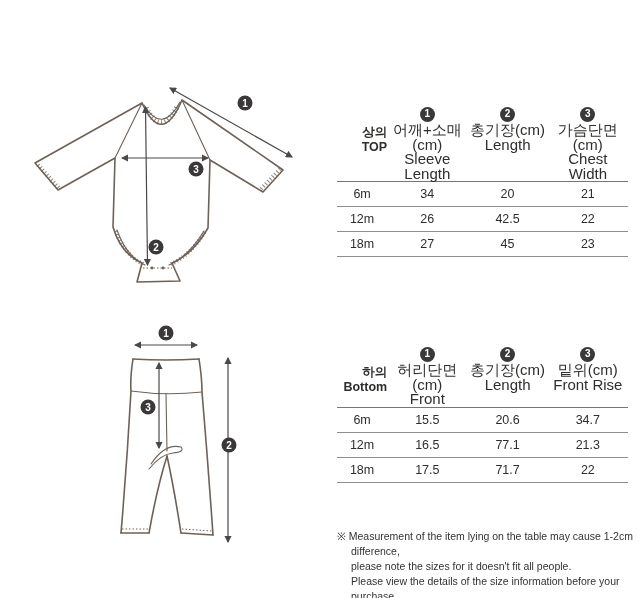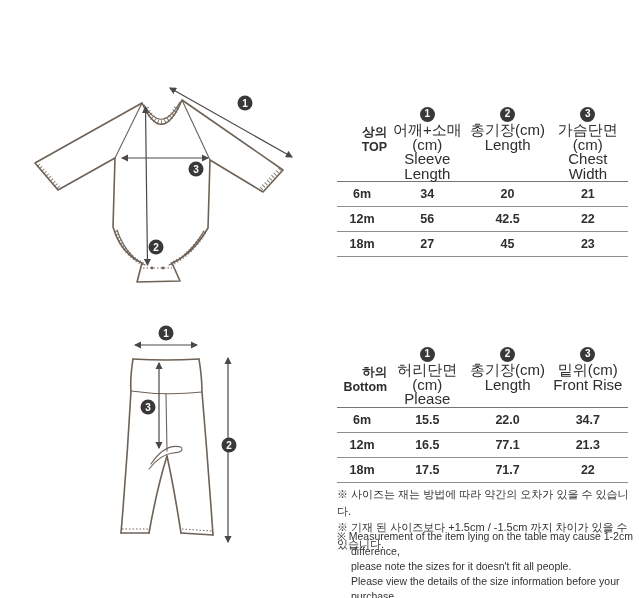--- a/index.html
+++ b/index.html
@@ -48,22 +48,22 @@
   .badge-row th{height:20px;vertical-align:top;}
   .tbadge{
     display:inline-flex;width:15px;height:15px;border-radius:50%;
     background:var(--badge);color:#fff;font-size:10px;font-weight:bold;
     align-items:center;justify-content:center;line-height:1;
   }
   .hdr-row th{height:40px;vertical-align:top;font-size:15px;line-height:14.5px;
     border-bottom:1px solid #767674;}
   .hdr-row th.name{font-weight:bold;font-size:12.5px;padding-top:2px;text-align:right;}
   .size-table tbody tr{border-bottom:1px solid var(--rule);}
-  .size-table tbody td{height:24px;font-size:12.5px;font-weight:bold;}
-  .size-table tbody td.rlabel{font-weight:bold;}
+  .size-table tbody td{height:24px;font-size:12.5px;font-weight:normal;}
+  .size-table tbody td.rlabel{font-weight:normal;}
 
   .notes-kr{
     position:absolute;left:337px;top:486px;width:300px;
     font-size:11px;line-height:16.5px;color:#333231;
   }
   .notes-en{
     position:absolute;left:337px;top:529px;width:300px;
     font-size:10.5px;line-height:15px;color:#333231;
     padding-left:14px;
   }
@@ -217,21 +217,21 @@
     </thead>
     <tbody>
       <tr>
         <td class="rlabel">6m</td>
         <td>34</td>
         <td>20</td>
         <td>21</td>
       </tr>
       <tr>
         <td class="rlabel">12m</td>
-        <td>56</td>
+        <td>26</td>
         <td>42.5</td>
         <td>22</td>
       </tr>
       <tr>
         <td class="rlabel">18m</td>
         <td>27</td>
         <td>45</td>
         <td>23</td>
       </tr>
     </tbody>
@@ -251,58 +251,54 @@
         <th><span class="tbadge">2</span></th>
         <th><span class="tbadge">3</span></th>
       </tr>
       <tr class="hdr-row">
         <th class="name">
           <div>하의</div>
           <div>Bottom</div>
         </th>
         <th>
           <div>허리단면(cm)</div>
-          <div>Please</div>
+          <div>Front</div>
         </th>
         <th>
           <div>총기장(cm)</div>
           <div>Length</div>
         </th>
         <th>
           <div>밑위(cm)</div>
           <div>Front Rise</div>
         </th>
       </tr>
     </thead>
     <tbody>
       <tr>
         <td class="rlabel">6m</td>
         <td>15.5</td>
-        <td>22.0</td>
+        <td>20.6</td>
         <td>34.7</td>
       </tr>
       <tr>
         <td class="rlabel">12m</td>
         <td>16.5</td>
         <td>77.1</td>
         <td>21.3</td>
       </tr>
       <tr>
         <td class="rlabel">18m</td>
         <td>17.5</td>
         <td>71.7</td>
         <td>22</td>
       </tr>
     </tbody>
   </table>
 
-  <div class="notes-kr">
-    <div>※ 사이즈는 재는 방법에 따라 약간의 오차가 있을 수 있습니다.</div>
-    <div>※ 기재 된 사이즈보다 +1.5cm / -1.5cm 까지 차이가 있을 수 있습니다.</div>
-  </div>
 
   <div class="notes-en">
     <div class="first">※ Measurement of the item lying on the table may cause 1-2cm difference,</div>
     <div>please note the sizes for it doesn't fit all people.</div>
     <div>Please view the details of the size information before your purchase.</div>
   </div>
 
 </div>
 
 </body></html>

